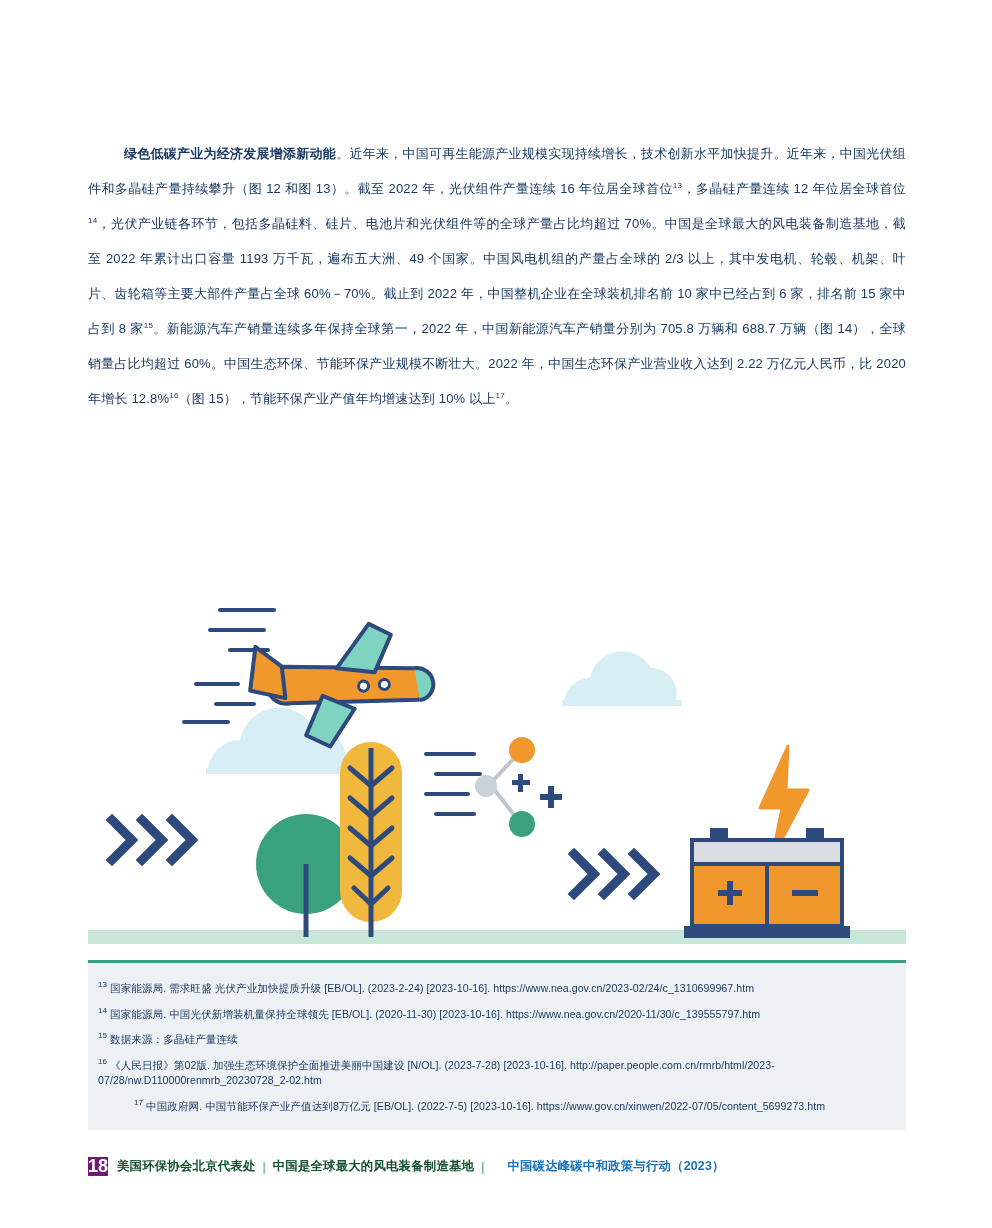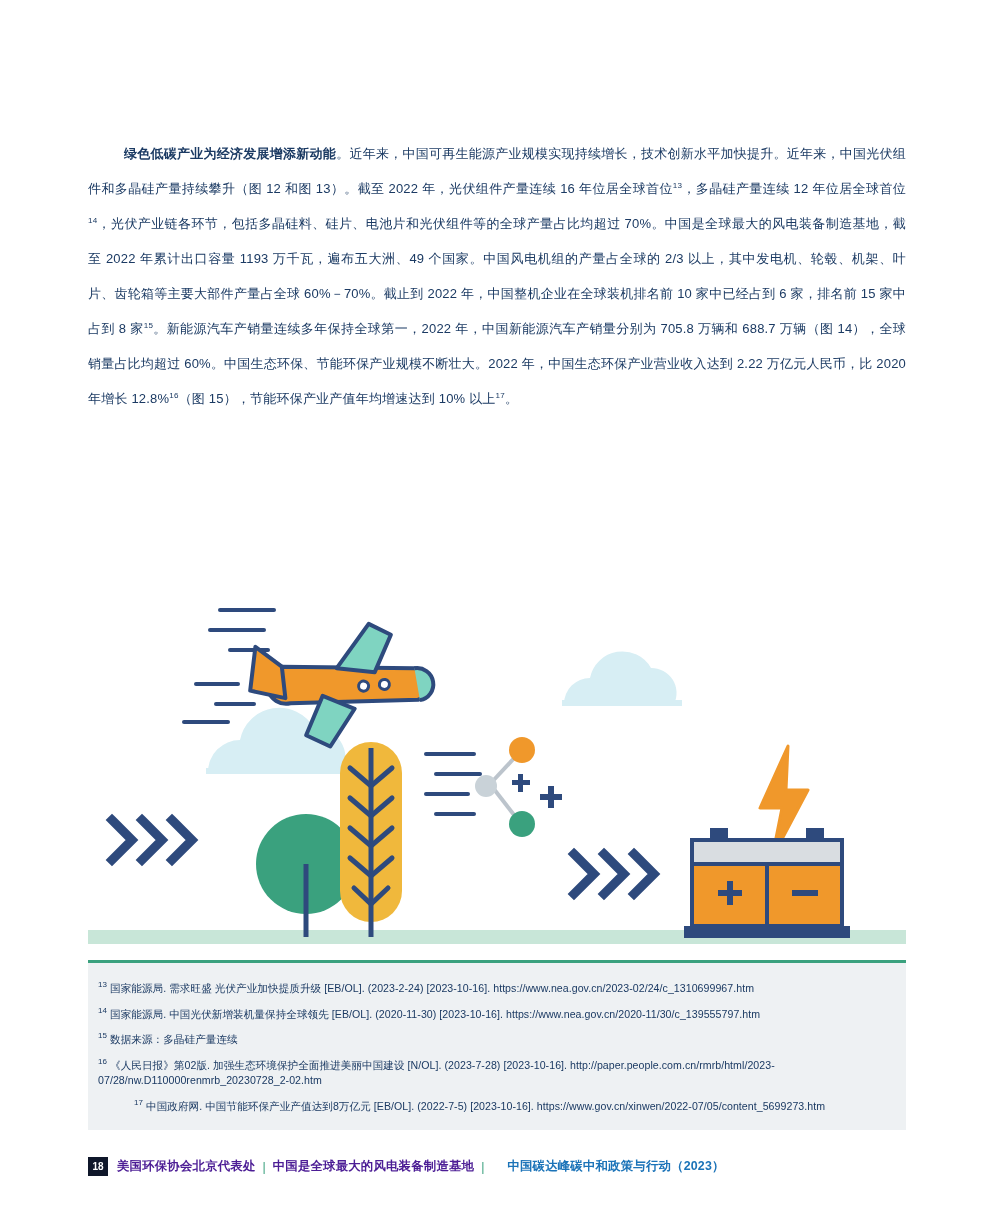--- a/index.html
+++ b/index.html
@@ -92,33 +92,33 @@
     position: absolute;
     left: 88px;
     bottom: 52px;
     width: 818px;
     display: flex;
     align-items: center;
     font-size: 12.4px;
     font-weight: bold;
   }
   .page-num {
-    background: #0f172a;
+    background: #701a75;
     color: #ffffff;
     width: 20px;
     height: 19px;
     display: flex;
     align-items: center;
     justify-content: center;
-    font-size: 10px;
+    font-size: 18px;
     font-weight: bold;
     margin-right: 9px;
   }
   .footer-org {
-    color: #4c1d95;
+    color: #14532d;
     letter-spacing: 0.2px;
   }
   .footer-sep {
     color: #3aa17e;
     margin: 0 7px;
     font-weight: normal;
   }
   .footer-title {
     color: #1b73b8;
     letter-spacing: 0.2px;

